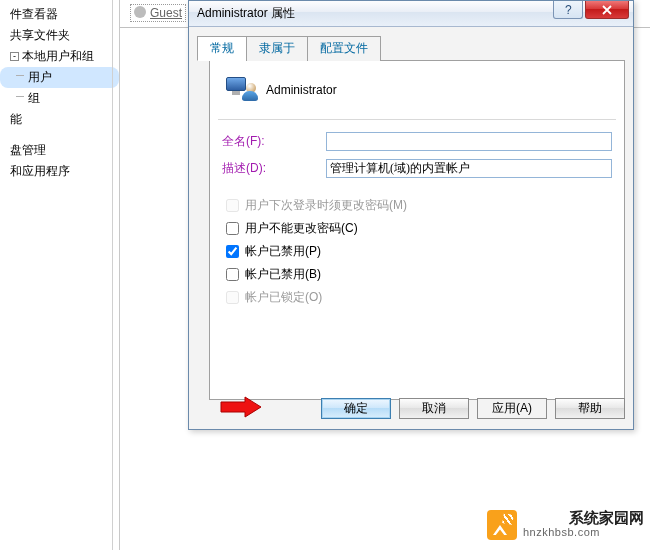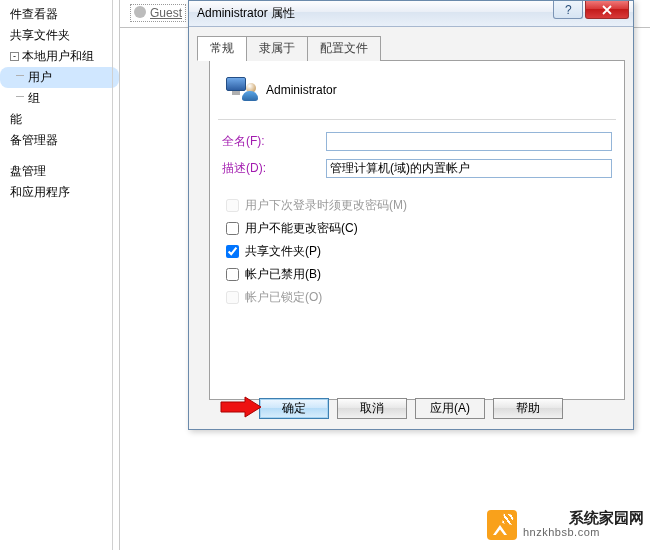--- a/index.html
+++ b/index.html
@@ -20,41 +20,41 @@
   .dialog { position: absolute; left: 188px; top: 0; width: 446px; height: 430px; background: #f3f3f3; border: 1px solid #6b8aab; box-shadow: 2px 2px 6px rgba(0,0,0,.2); }
   .titlebar { height: 26px; background: linear-gradient(#fdfdfe,#e9eef6 45%,#dbe5f1 46%,#e9f0f9); border-bottom: 1px solid #a8b8cf; display: flex; align-items: center; padding-left: 8px; position: relative; }
   .titlebar .title { color: #000; }
   .winbtns { position: absolute; right: 4px; top: 0; display: flex; }
   .winbtn { width: 30px; height: 18px; margin-left: 2px; border: 1px solid #7b94b5; border-top: none; background: linear-gradient(#eef4fb,#d6e4f3); display: flex; align-items: center; justify-content: center; border-radius: 0 0 3px 3px; cursor: default; }
   .winbtn.close { width: 44px; background: linear-gradient(#ef7676,#d83a3a 45%,#c21818 46%,#d83a3a); border-color: #9e2c2c; }
   .winbtn svg { width: 12px; height: 12px; }
 
   .tab-area { margin: 8px 8px 0 8px; }
   .tabs { display: flex; position: relative; top: 1px; }
-  .tab { padding: 3px 12px; border: 1px solid #a0a0a0; border-bottom: none; background: #f3f3f3; margin-right: -1px; color: #404040; cursor: default; }
+  .tab { padding: 3px 12px; border: 1px solid #a0a0a0; border-bottom: none; background: #f3f3f3; margin-right: -1px; color: #0369a1; cursor: default; }
   .tab.active { background: #fff; border-bottom: 1px solid #fff; }
   .tab-page { background: #fff; border: 1px solid #a0a0a0; height: 340px; padding: 10px 12px; margin-left: 12px; }
 
   .userhead { display: flex; align-items: center; margin: 4px 0 14px 4px; }
   .usericon { width: 30px; height: 30px; margin-right: 10px; position: relative; }
   .usericon .monitor { position:absolute; left:0; top:2px; width:20px; height:14px; background: linear-gradient(#6fa8e8,#2e5fa3); border:1px solid #244e85; border-radius:2px; }
   .usericon .stand { position:absolute; left:6px; top:16px; width:8px; height:4px; background:#b0b0b0; }
   .usericon .head { position:absolute; right:0; top:8px; width:10px; height:10px; border-radius:50%; background: radial-gradient(circle at 35% 30%, #fff, #d8b88a 60%, #a8814e); }
   .usericon .body { position:absolute; right:-2px; top:16px; width:16px; height:10px; background: linear-gradient(#5aa5e6,#2e6aa8); border-radius:8px 8px 3px 3px; }
 
   .formrow { display: flex; align-items: center; margin-bottom: 8px; }
   .formrow label { width: 104px; color: #a21caf; }
-  .txt { flex: 1; height: 19px; border: 1px solid #94b5d8; padding: 1px 3px; font-family: Liberation Sans, sans-serif; font-size: 12px; }
+  .txt { flex: 1; height: 19px; border: 1px solid #94b5d8; padding: 1px 3px; font-family: Liberation Serif, serif; font-size: 12px; }
 
   .checkrow { display: flex; align-items: center; margin: 4px 0 4px 0; }
   .cb { margin-right: 6px; }
   .checkrow.disabled { color: #9a9a9a; }
   .checkrow.disabled .cb { opacity: .55; }
 
-  .btnbar { position: absolute; left: 8px; right: 8px; bottom: 10px; display: flex; justify-content: center; gap: 8px; padding-top: 8px; }
+  .btnbar { position: absolute; left: 8px; right: 8px; bottom: 10px; display: flex; justify-content: flex-end; gap: 8px; padding-top: 8px; }
   .btn { min-width: 70px; height: 21px; border: 1px solid #8b8b8b; background: linear-gradient(#fdfdfd,#e9e9e9 45%,#dcdcdc 46%,#f1f1f1); padding: 0 10px; cursor: default; }
   .btn.primary { border: 1px solid #3c7fb1; background: linear-gradient(#eef7ff,#d0e8fb 45%,#b4dbf7 46%,#d9eefc); box-shadow: 0 0 0 1px #a8d3f0 inset; }
   .btn.outline { background: #f3f3f3; }
 
   .arrow { position: absolute; left: 219px; top: 396px; pointer-events: none; }
   .arrow svg { width: 44px; height: 22px; }
 
   .watermark { position: absolute; right: 6px; bottom: 10px; display: flex; align-items: center; }
   .wm-logo { width: 30px; height: 30px; background: #f9a11b; border-radius: 4px; position: relative; margin-right: 6px; }
   .wm-logo::before { content:""; position:absolute; left:6px; bottom:5px; width:14px; height:10px; background:#fff; clip-path: polygon(0 100%, 50% 0, 100% 100%, 80% 100%, 50% 45%, 20% 100%); }
@@ -68,21 +68,20 @@
 
 <div class="tree-panel">
   <div class="tree-item">件查看器</div>
   <div class="tree-item">共享文件夹</div>
   <div class="tree-item">
     <span class="expander">-</span><span>本地用户和组</span>
   </div>
   <div class="tree-item tree-child selected">用户</div>
   <div class="tree-item tree-child">组</div>
   <div class="tree-item">能</div>
-  <div class="tree-item">备管理器</div>
   <div style="height:10px"></div>
   <div class="tree-item">盘管理</div>
   <div class="tree-item">和应用程序</div>
 </div>
 <div class="vline"></div>
 
 <div class="right-bg">
   <span class="right-item">
     <span class="ricon"></span>
     <span>Guest</span>
@@ -139,21 +138,21 @@
       <div class="checkrow disabled">
         <input type="checkbox" class="cb" disabled="" style="">
         <span>用户下次登录时须更改密码(M)</span>
       </div>
       <div class="checkrow">
         <input type="checkbox" class="cb" style="">
         <span>用户不能更改密码(C)</span>
       </div>
       <div class="checkrow">
         <input type="checkbox" class="cb" checked="" style="">
-        <span>共享文件夹(P)</span>
+        <span>帐户已禁用(P)</span>
       </div>
       <div class="checkrow">
         <input type="checkbox" class="cb" style="">
         <span>帐户已禁用(B)</span>
       </div>
       <div class="checkrow disabled">
         <input type="checkbox" class="cb" disabled="" style="">
         <span>帐户已锁定(O)</span>
       </div>
 

